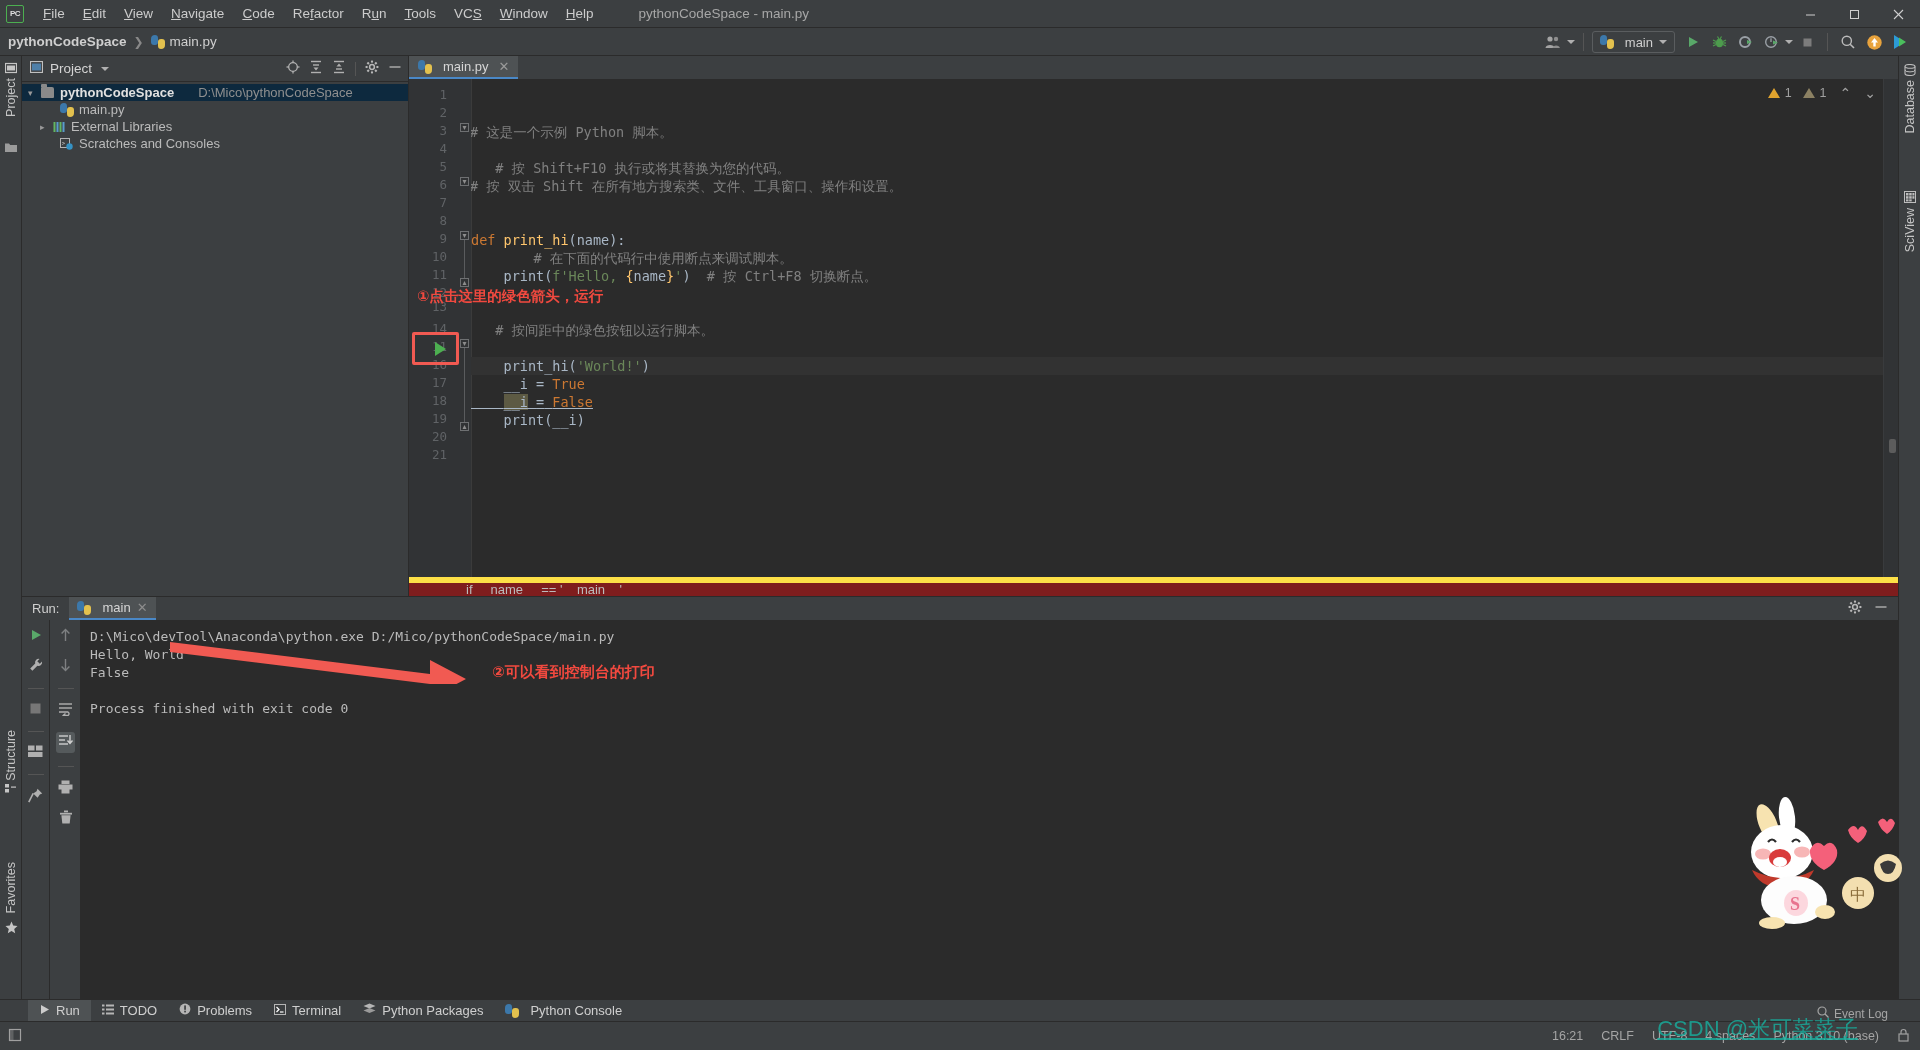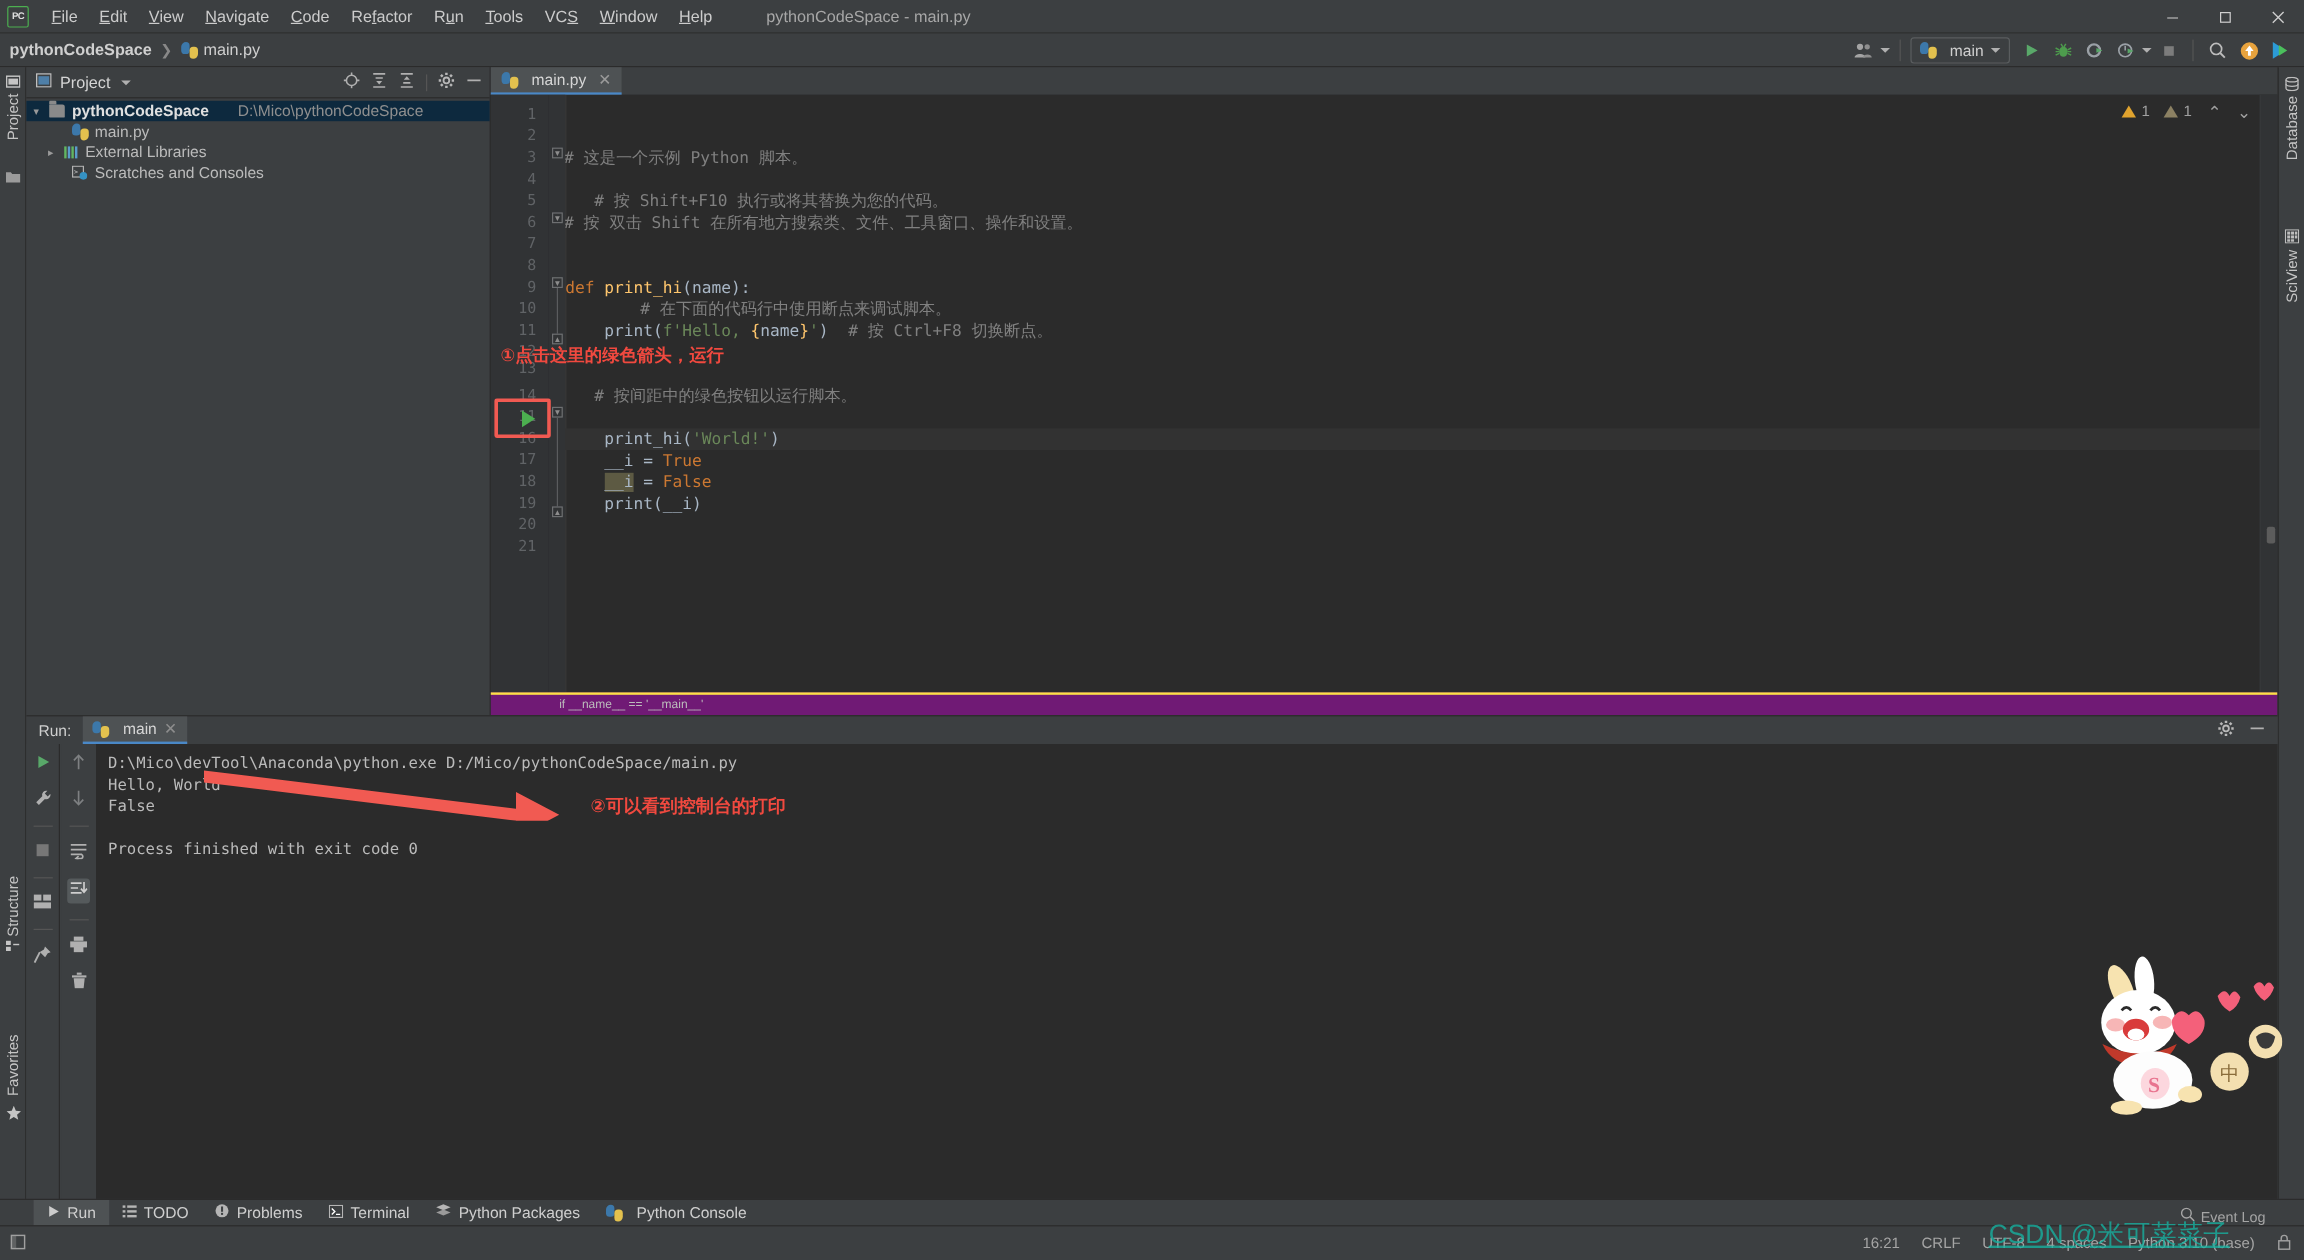--- a/index.html
+++ b/index.html
@@ -148,23 +148,23 @@
 
   .insp-widget {
     position:absolute; right:10px; top:6px; display:flex; align-items:center; gap:5px;
     font-size:12.5px; color:#a0a0a0;
   }
   .warn-tri { width:0;height:0;border-left:6px solid transparent;border-right:6px solid transparent;
     border-bottom:10px solid #e0a32e; position:relative; }
   .warn-tri.grey { border-bottom-color:#8c8163; }
 
   .breadcrumbbar {
-    position:absolute; left:0; bottom:0; width:100%; height:19px; background:#701a75;
-    display:flex; align-items:center; padding-left:57px; font-size:10px; color:#bcbcbc;
-    border-top:2px solid #fde047;
+    position:absolute; left:0; bottom:0; width:100%; height:19px; background:#7f1d1d;
+    display:flex; align-items:center; padding-left:57px; font-size:13px; color:#bcbcbc;
+    border-top:6px solid #fde047;
   }
 
   
   .scrollmark { position:absolute; right:2px; width:7px; height:14px; background:#5c5c5c; border-radius:2px; }
 
   
   .redbox {
     position:absolute; border:3px solid #f15a52; border-radius:2px;
   }
   .redtext {
@@ -552,21 +552,21 @@
         <div class="cl" style="top:116px;"></div>
         <div class="cl" style="top:134px;"></div>
         <div class="cl" style="top:152px;"><span class="kw">def</span> <span class="fn">print_hi</span>(<span class="id">name</span>):</div>
         <div class="cl cm" style="top:170px;left:30px;">    # 在下面的代码行中使用断点来调试脚本。</div>
         <div class="cl" style="top:188px;">    <span class="id">print</span>(<span class="str">f'Hello, </span><span class="brace">{</span><span class="id">name</span><span class="brace">}</span><span class="str">'</span>)  <span class="cm">#&nbsp;按 Ctrl+F8 切换断点。</span></div>
         <div class="cl" style="top:206px;"></div>
         <div class="cl" style="top:224px;"></div>
         <div class="cl cm" style="top:242px;left:8px;">  # 按间距中的绿色按钮以运行脚本。</div>
         <div class="cl hl" style="top:278px;">    <span class="id">print_hi</span>(<span class="str">'World!'</span>)</div>
         <div class="cl" style="top:296px;">    <span class="id">__i</span> <span class="id">=</span> <span class="kw">True</span></div>
-        <div class="cl" style="top:314px;">    <span class="ident-hl">__i</span> <span class="id">=</span> <span class="kw">False</span></div>
+        <div class="cl" style="top:314px;text-decoration:underline;">    <span class="ident-hl">__i</span> <span class="id">=</span> <span class="kw">False</span></div>
         <div class="cl" style="top:332px;">    <span class="id">print</span>(<span class="id">__i</span>)</div>
         <div class="cl" style="top:350px;"></div>
         <div class="cl" style="top:368px;"></div>
       </div>
 
       <div class="redtext" style="left:8px; top:208px;">①点击这里的绿色箭头，运行</div>
       <div class="redbox" style="left:3px; top:253px; width:47px; height:33px;"></div>
 
       <div style="position:absolute; right:0; top:0; bottom:0; width:14px; background:#313335;">
         <div class="scrollmark" style="top:360px;"></div>

